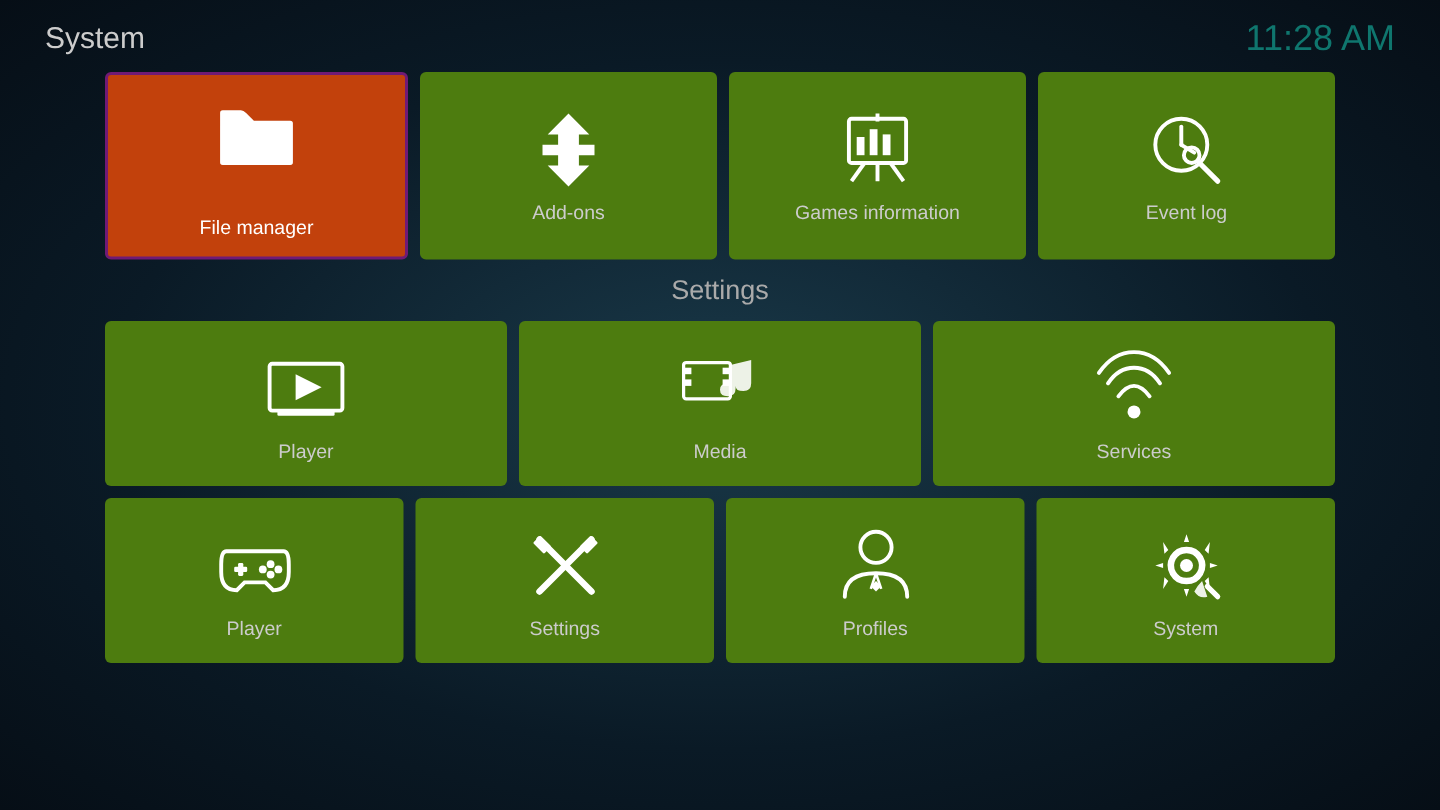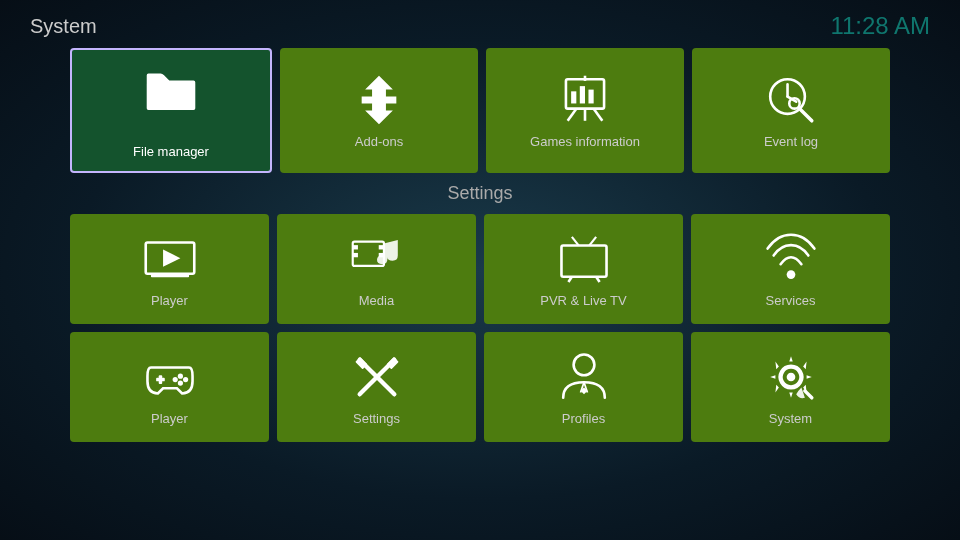--- a/index.html
+++ b/index.html
@@ -73,22 +73,22 @@
       flex-direction: column;
       align-items: center;
       justify-content: center;
       padding: 14px 10px 12px 10px;
       cursor: pointer;
       position: relative;
       min-height: 110px;
     }
 
     .tile.selected {
-      background: #14532d;
-      border: 2px solid #c4b5fd;
+      background: #c2410c;
+      border: 2px solid #701a75;
       gap: 20px;
     }
 
     .tile-label {
       font-size: 13px;
       color: #ccc;
       text-align: center;
       font-weight: 300;
     }
 
@@ -179,32 +179,20 @@
         <rect x="2" y="14" width="6" height="5" fill="white"></rect>
         <rect x="2" y="23" width="6" height="5" fill="white"></rect>
         <rect x="32" y="14" width="6" height="5" fill="white"></rect>
         <rect x="32" y="23" width="6" height="5" fill="white"></rect>
 
         <path d="M42,8 L42,30 Q42,36 36,36 Q30,36 30,31 Q30,26 36,26 L38,26 L38,12 L54,8 L54,26 Q54,32 48,32 Q42,32 42,28" fill="white" opacity="0.9"></path>
       </svg>
       <span class="tile-label">Media</span>
     </div>
 
-    <div class="tile">
-      <svg viewBox="0 0 60 55" fill="white">
-
-        <rect x="4" y="12" width="52" height="36" rx="2" fill="none" stroke="white" stroke-width="3"></rect>
-        <line x1="16" y1="48" x2="12" y2="54" stroke="white" stroke-width="3"></line>
-        <line x1="44" y1="48" x2="48" y2="54" stroke="white" stroke-width="3"></line>
-
-        <line x1="24" y1="12" x2="16" y2="2" stroke="white" stroke-width="2.5"></line>
-        <line x1="36" y1="12" x2="44" y2="2" stroke="white" stroke-width="2.5"></line>
-      </svg>
-      <span class="tile-label">PVR &amp; Live TV</span>
-    </div>
 
     <div class="tile">
       <svg viewBox="0 0 60 60" fill="white">
 
         <circle cx="30" cy="48" r="5" fill="white"></circle>
         <path d="M18,36 Q24,28 30,28 Q36,28 42,36" fill="none" stroke="white" stroke-width="3" stroke-linecap="round"></path>
         <path d="M10,26 Q18,14 30,14 Q42,14 50,26" fill="none" stroke="white" stroke-width="3" stroke-linecap="round"></path>
         <path d="M3,18 Q14,2 30,2 Q46,2 57,18" fill="none" stroke="white" stroke-width="3" stroke-linecap="round"></path>
       </svg>
       <span class="tile-label">Services</span>

